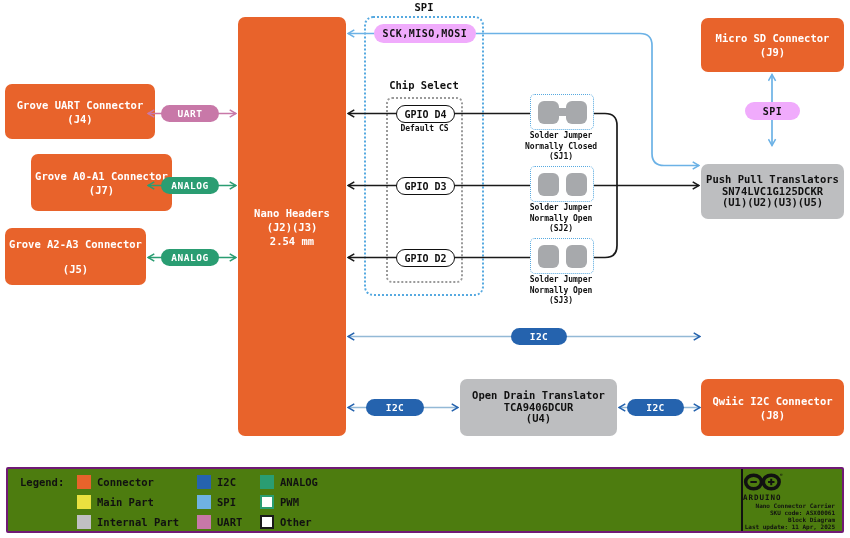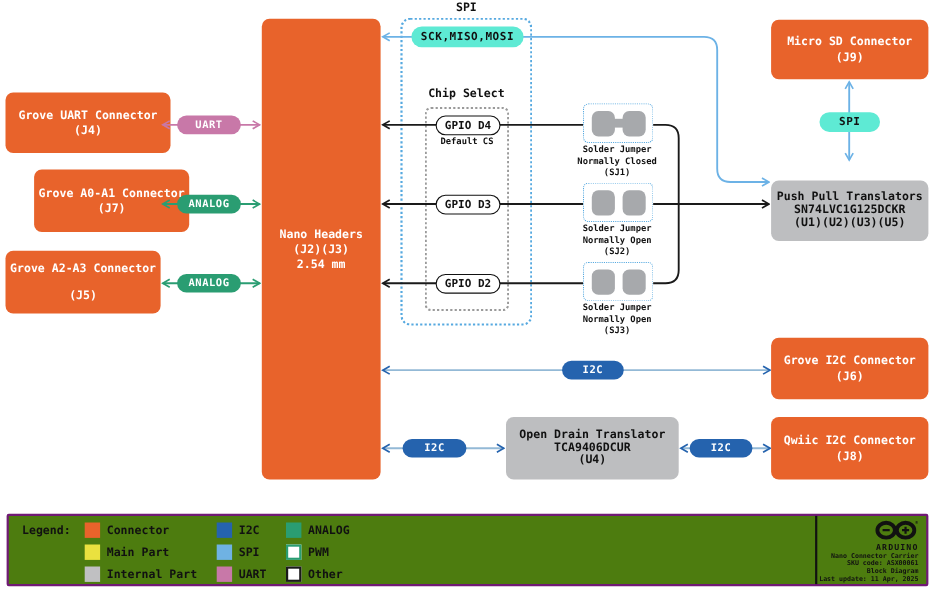--- a/index.html
+++ b/index.html
@@ -13,21 +13,21 @@
   
   .dash-blue{position:absolute;border:2px dotted #56A9E0;border-radius:9px;z-index:1;}
   .dash-gray{position:absolute;border:2px dotted #9a9a9a;border-radius:6px;z-index:1;}
   .grouplbl{position:absolute;font-size:10.5px;text-align:center;z-index:3;}
   
   .pill{position:absolute;border-radius:999px;display:flex;align-items:center;justify-content:center;
         z-index:6;letter-spacing:.5px;}
   .pill.uart{background:#C878A8;color:#fff;font-size:9.5px;}
   .pill.analog{background:#2A9D72;color:#fff;font-size:9.5px;}
   .pill.i2c{background:#2563AE;color:#fff;font-size:9.5px;}
-  .pill.spi{background:#5eead4;color:#111;font-size:10px;}
+  .pill.spi{background:#f0abfc;color:#111;font-size:10px;}
   .pill.gpio{background:#fff;color:#111;border:1.7px solid #111;font-size:10px;letter-spacing:0;}
   .note{position:absolute;font-size:8px;text-align:center;z-index:3;}
   
   .jumper{position:absolute;width:62px;height:34px;border:1.5px dotted #56A9E0;border-radius:5px;
           background:#fff;display:flex;align-items:center;justify-content:center;gap:7px;z-index:6;}
   .pad{width:21px;height:23px;background:#A7A9AC;border-radius:6px;}
   .bridge{position:absolute;left:50%;top:50%;transform:translate(-50%,-50%);width:14px;height:8px;
           background:#A7A9AC;}
   .jlabel{position:absolute;width:140px;text-align:center;font-size:8px;line-height:10.5px;z-index:3;}
   
@@ -40,21 +40,21 @@
   svg.wires path{fill:none;stroke-width:1.7;}
   
   .legendbox{position:absolute;left:6px;top:467px;width:834px;height:62px;border:2px solid #701a75;
              border-radius:2px;background:#4d7c0f;z-index:2;text-decoration:underline;}
   .leg-title{position:absolute;left:12px;top:7px;font-size:10.5px;}
   .leg-col{position:absolute;top:6px;display:flex;flex-direction:column;gap:6px;}
   .leg-item{display:flex;align-items:center;gap:6px;height:14px;font-size:10.5px;}
   .sw{width:14px;height:14px;flex:none;box-sizing:border-box;}
   .divider{position:absolute;left:733px;top:0;bottom:0;border-left:2px solid #111;}
   .info{position:absolute;left:735px;top:0;right:0;bottom:0;display:flex;flex-direction:column;
-        align-items:flex-end;padding:3px 7px 0 0;}
+        padding:3px 7px 0 0;}
   .brand{font-size:7.5px;letter-spacing:1px;margin-top:1px;}
   .tiny{font-size:6px;line-height:7px;text-align:right;font-weight:bold;}
 </style>
 </head>
 <body>
 
 <div id="stage">
 
   <svg class="wires" width="850" height="460" viewBox="0 0 850 460">
     <defs>
@@ -151,24 +151,20 @@
 
   <div class="box orange" style="left:701px;top:18px;width:143px;height:54px;">
     <div>Micro SD Connector</div>
     <div>(J9)</div>
   </div>
   <div class="pill spi" style="left:745px;top:102px;width:55px;height:18px;">SPI</div>
   <div class="box gray" style="left:701px;top:164px;width:143px;height:55px;">
     <div>Push Pull Translators</div>
     <div>SN74LVC1G125DCKR</div>
     <div>(U1)(U2)(U3)(U5)</div>
-  </div>
-  <div class="box orange" style="left:701px;top:307px;width:143px;height:56px;">
-    <div>Grove I2C Connector</div>
-    <div>(J6)</div>
   </div>
   <div class="box orange" style="left:701px;top:379px;width:143px;height:57px;">
     <div>Qwiic I2C Connector</div>
     <div>(J8)</div>
   </div>
 
   <div class="box gray" style="left:460px;top:379px;width:157px;height:57px;">
     <div>Open Drain Translator</div>
     <div>TCA9406DCUR</div>
     <div>(U4)</div>

